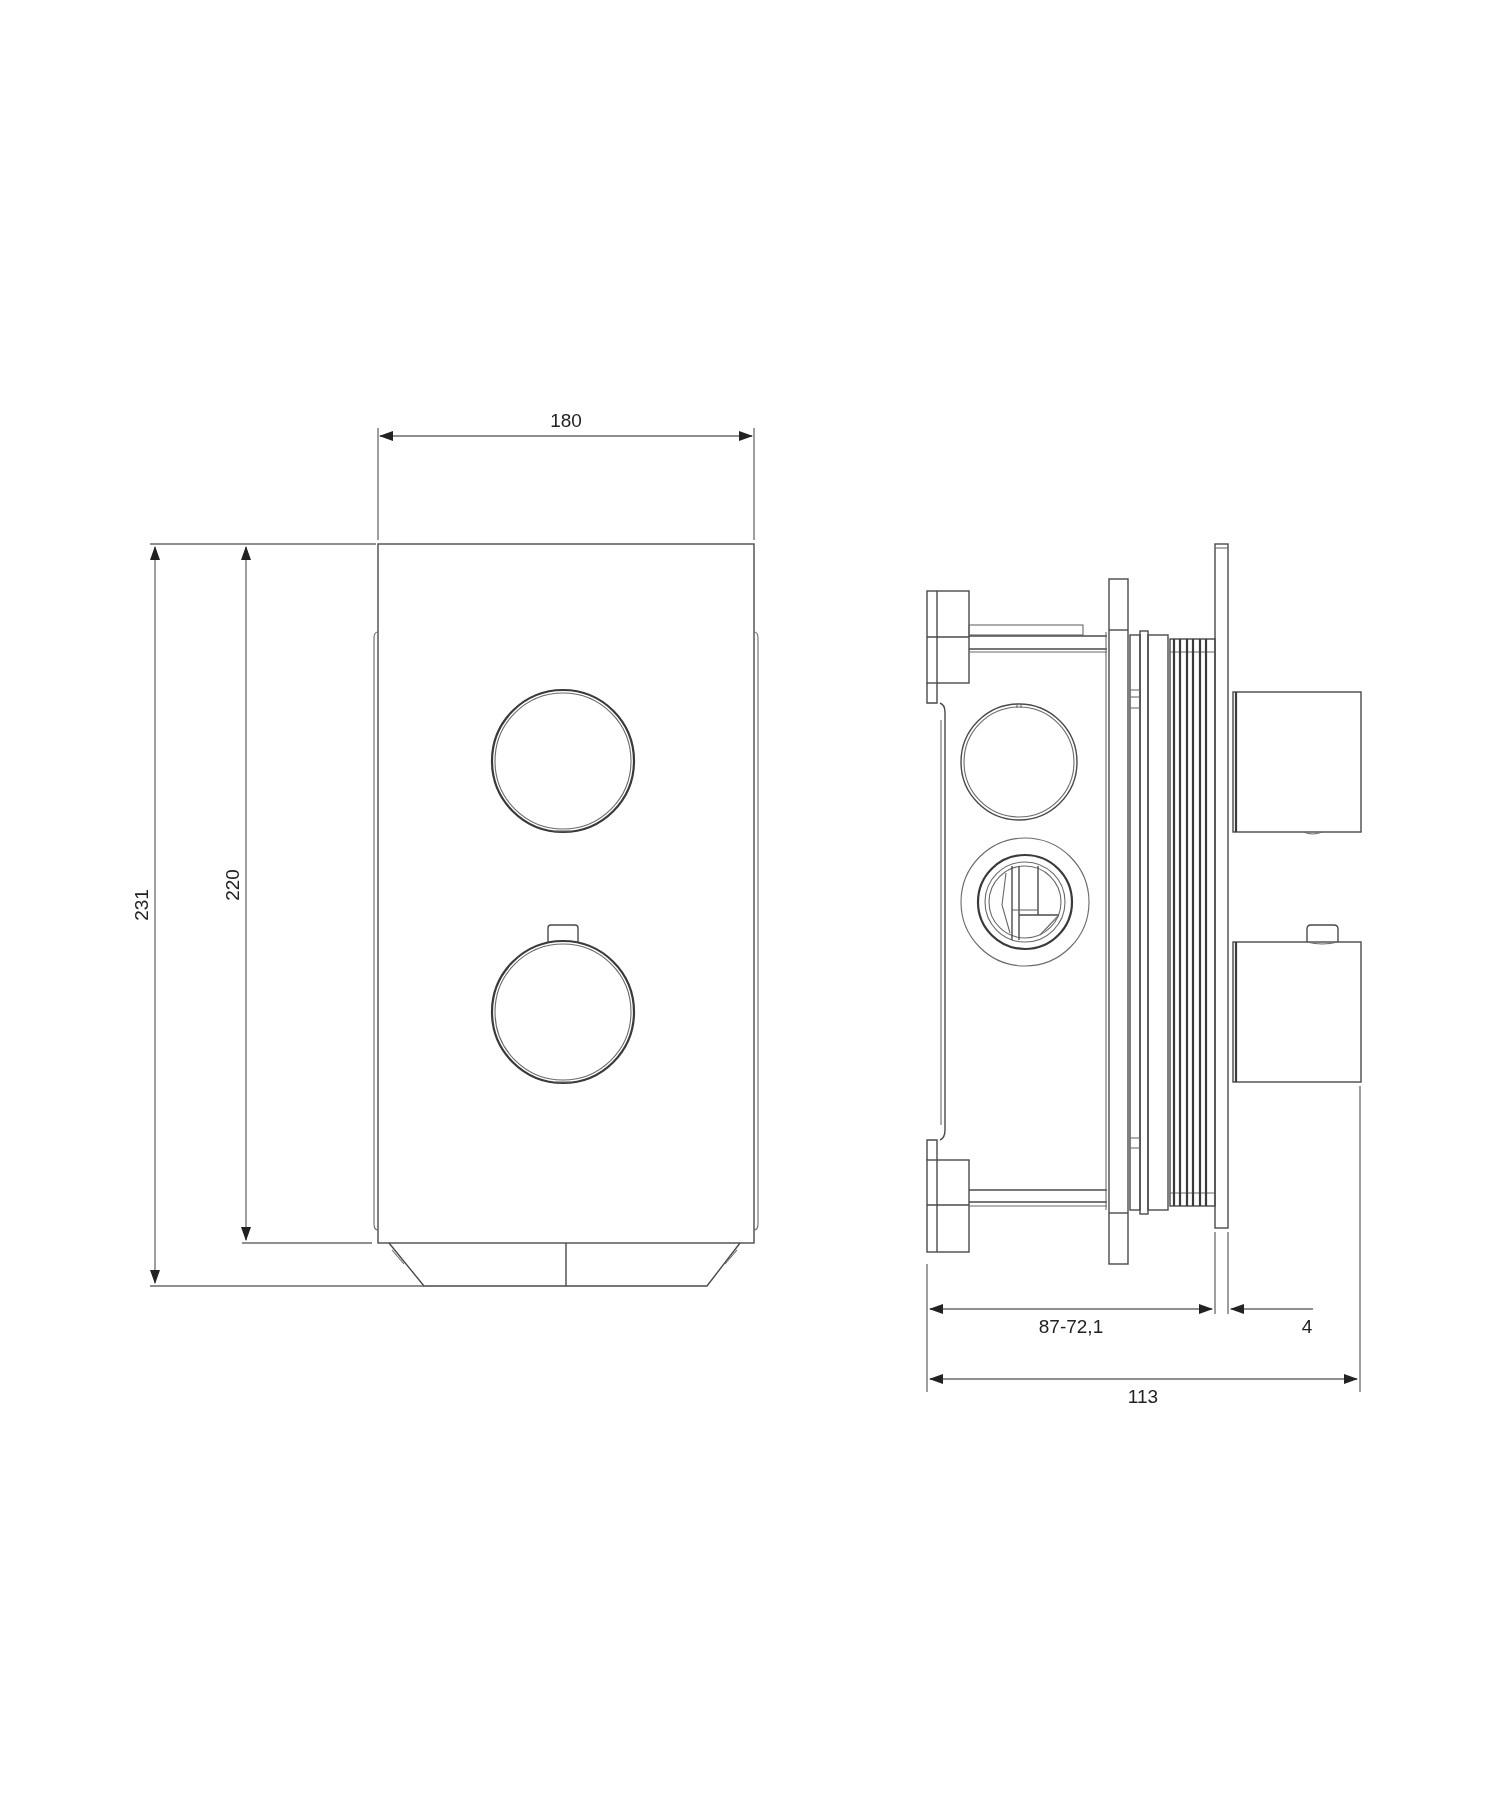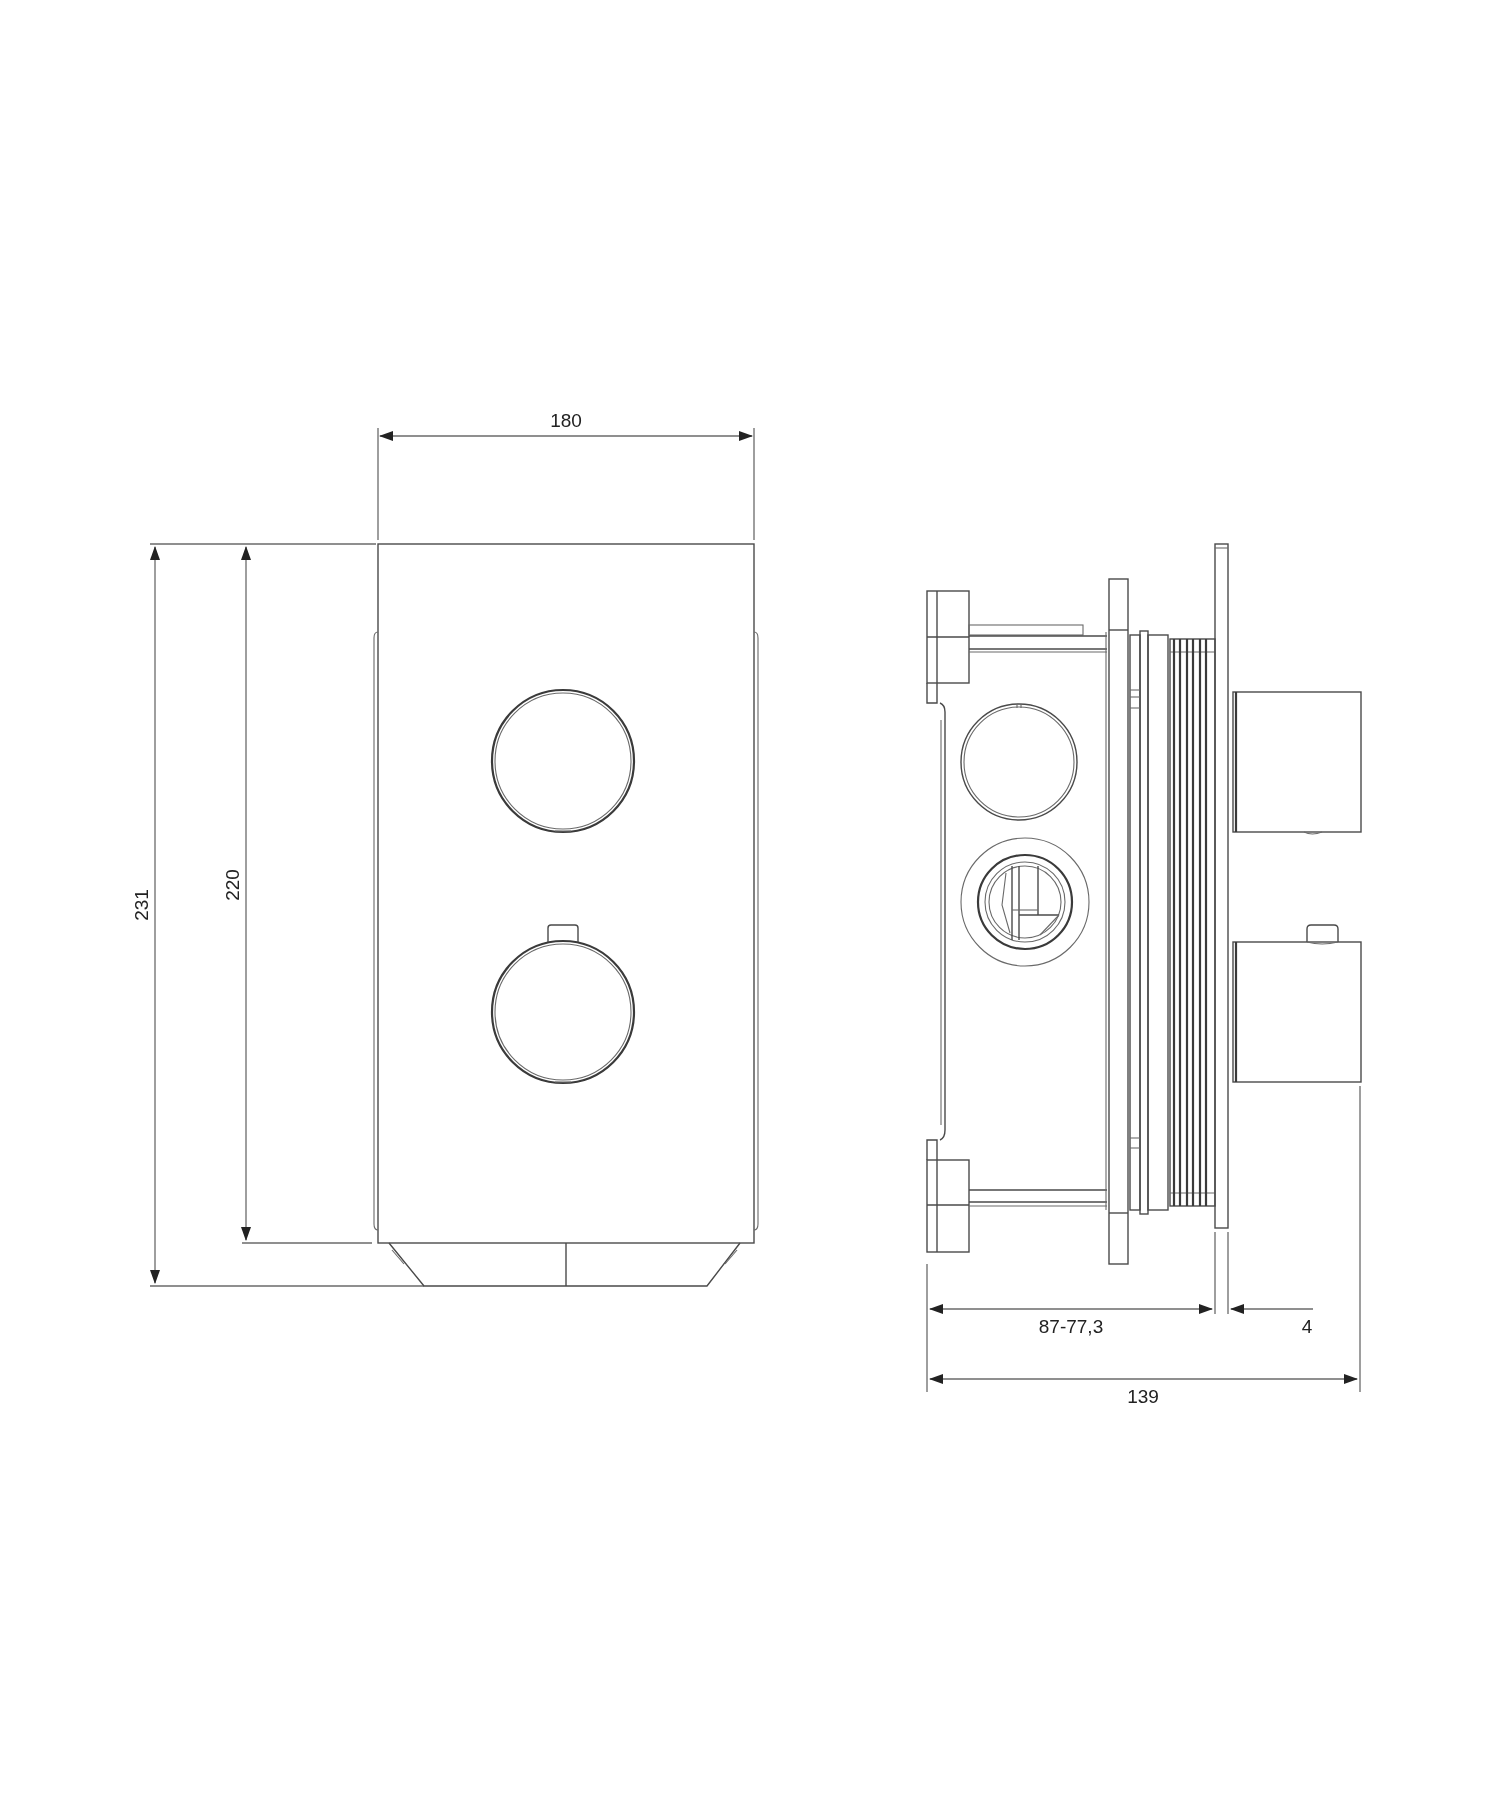--- a/index.html
+++ b/index.html
@@ -177,15 +177,15 @@
     <g>
       <line class="dim" x1="1360" y1="1086" x2="1360" y2="1392"></line>
       <line class="dim" x1="930" y1="1379" x2="1357" y2="1379" marker-start="url(#ah)" marker-end="url(#ah)"></line>
     </g>
   </g>
 </svg>
 
 <div class="lbl ctr" style="left:566px; top:420px;">180</div>
 <div class="lbl rot" style="left:141px; top:905px;">231</div>
 <div class="lbl rot" style="left:232px; top:885px;">220</div>
-<div class="lbl ctr" style="left:1071px; top:1326px;">87-77,3</div>
+<div class="lbl ctr" style="left:1071px; top:1326px;">87-72,1</div>
 <div class="lbl ctr" style="left:1307px; top:1326px;">4</div>
-<div class="lbl ctr" style="left:1143px; top:1396px;">139</div>
+<div class="lbl ctr" style="left:1143px; top:1396px;">113</div>
 
 </body></html>

